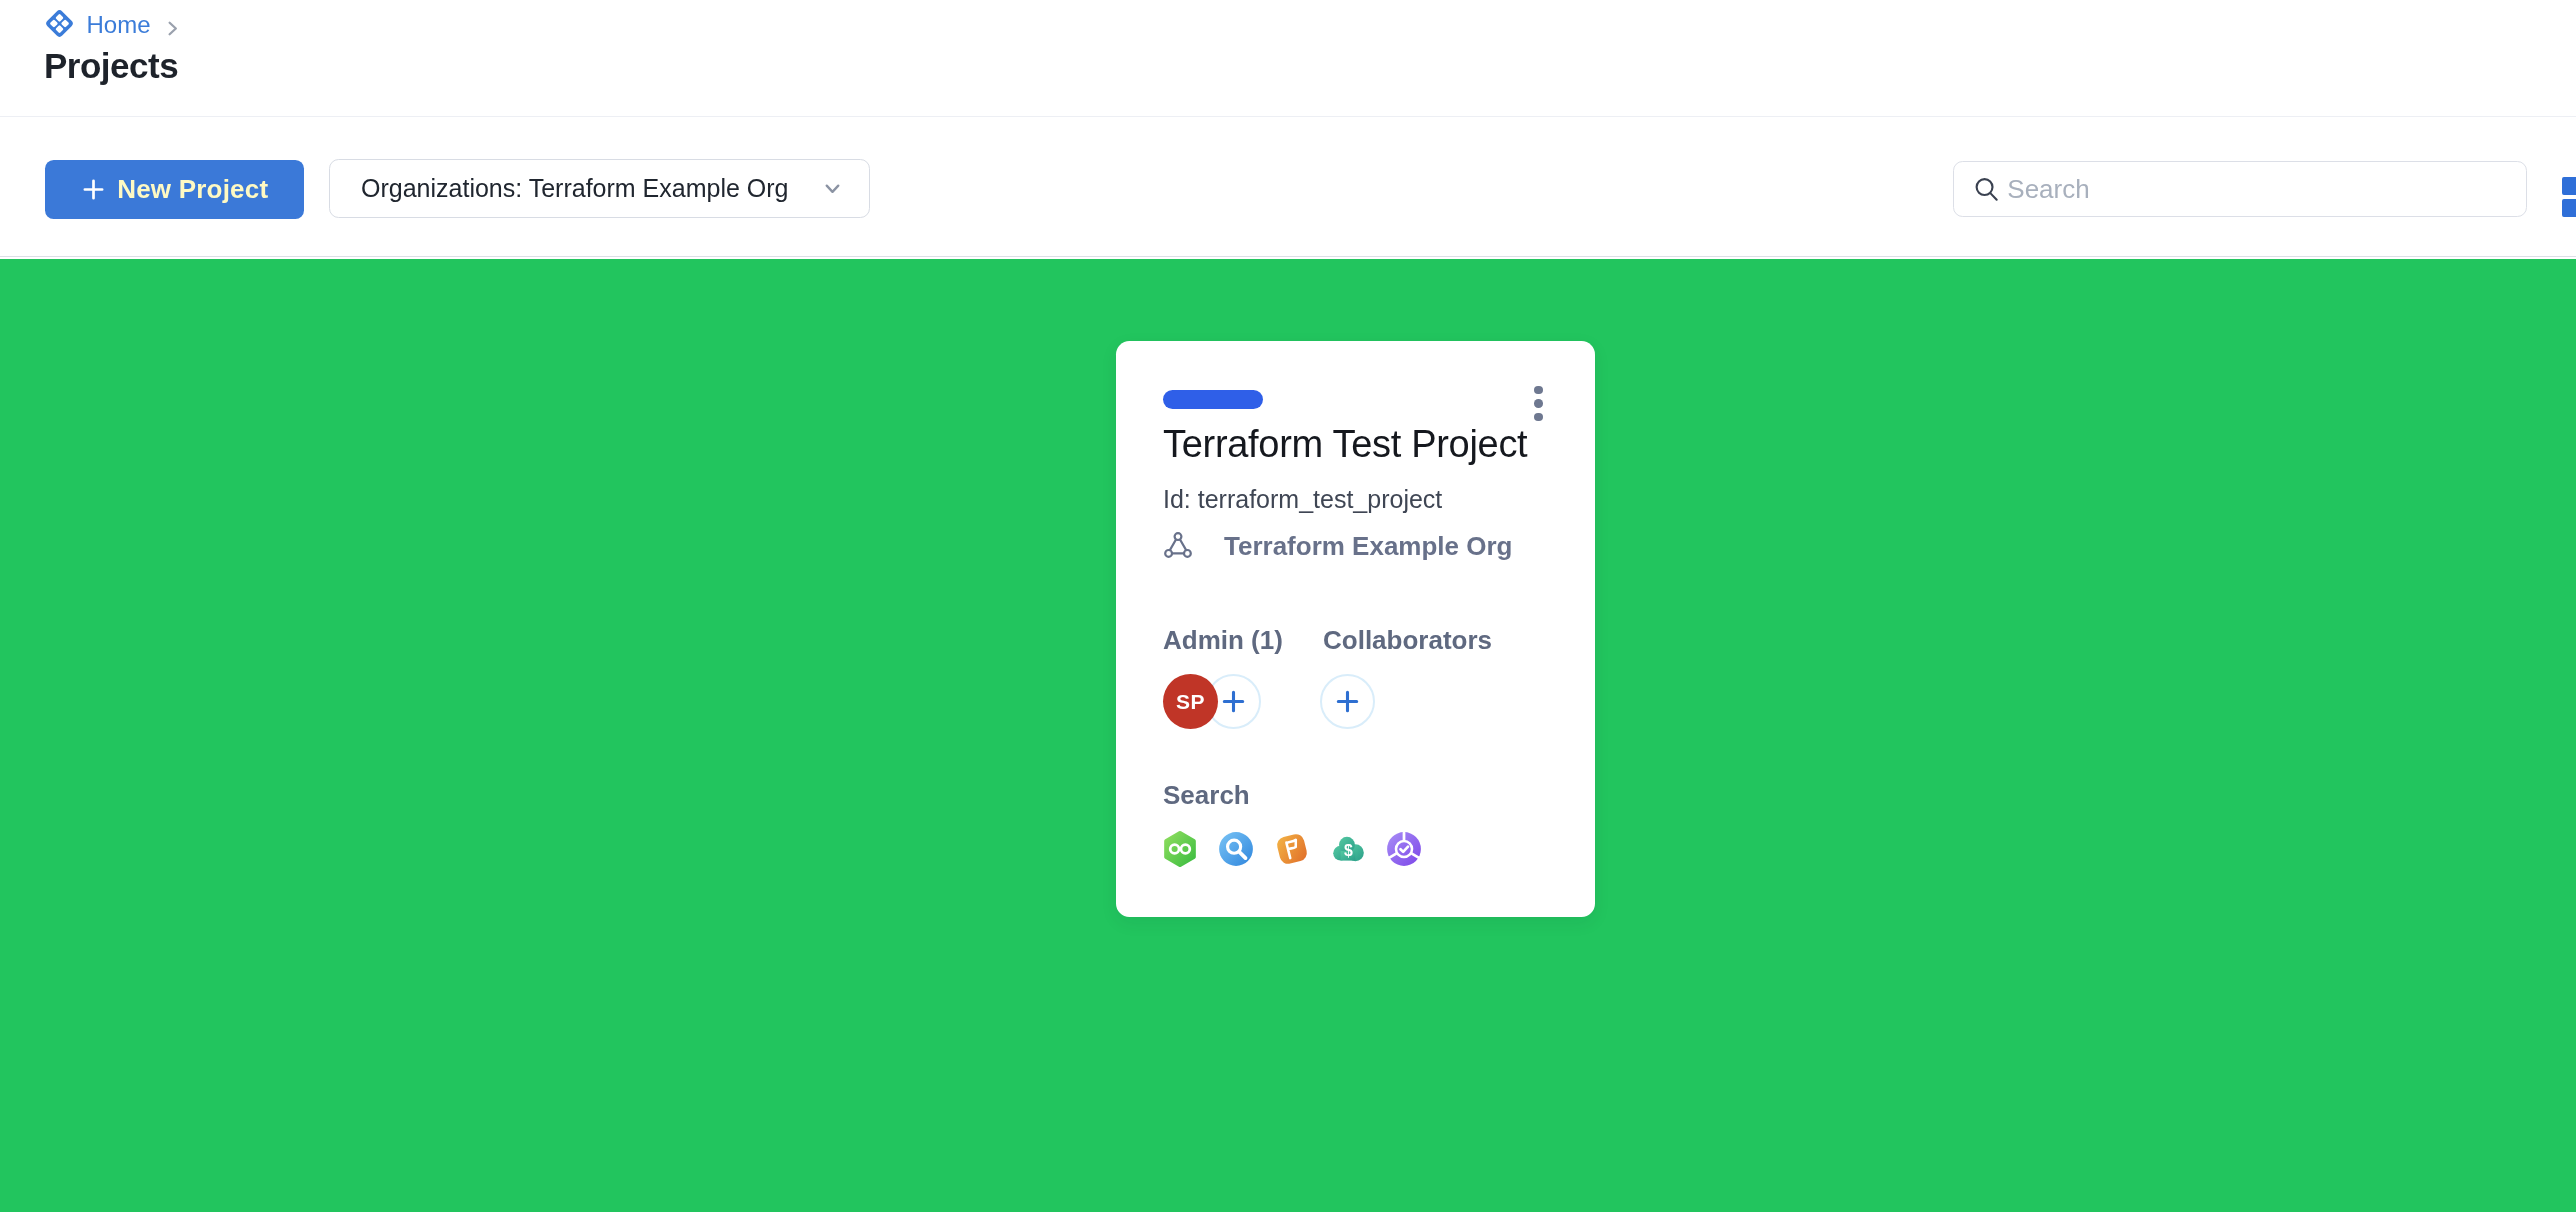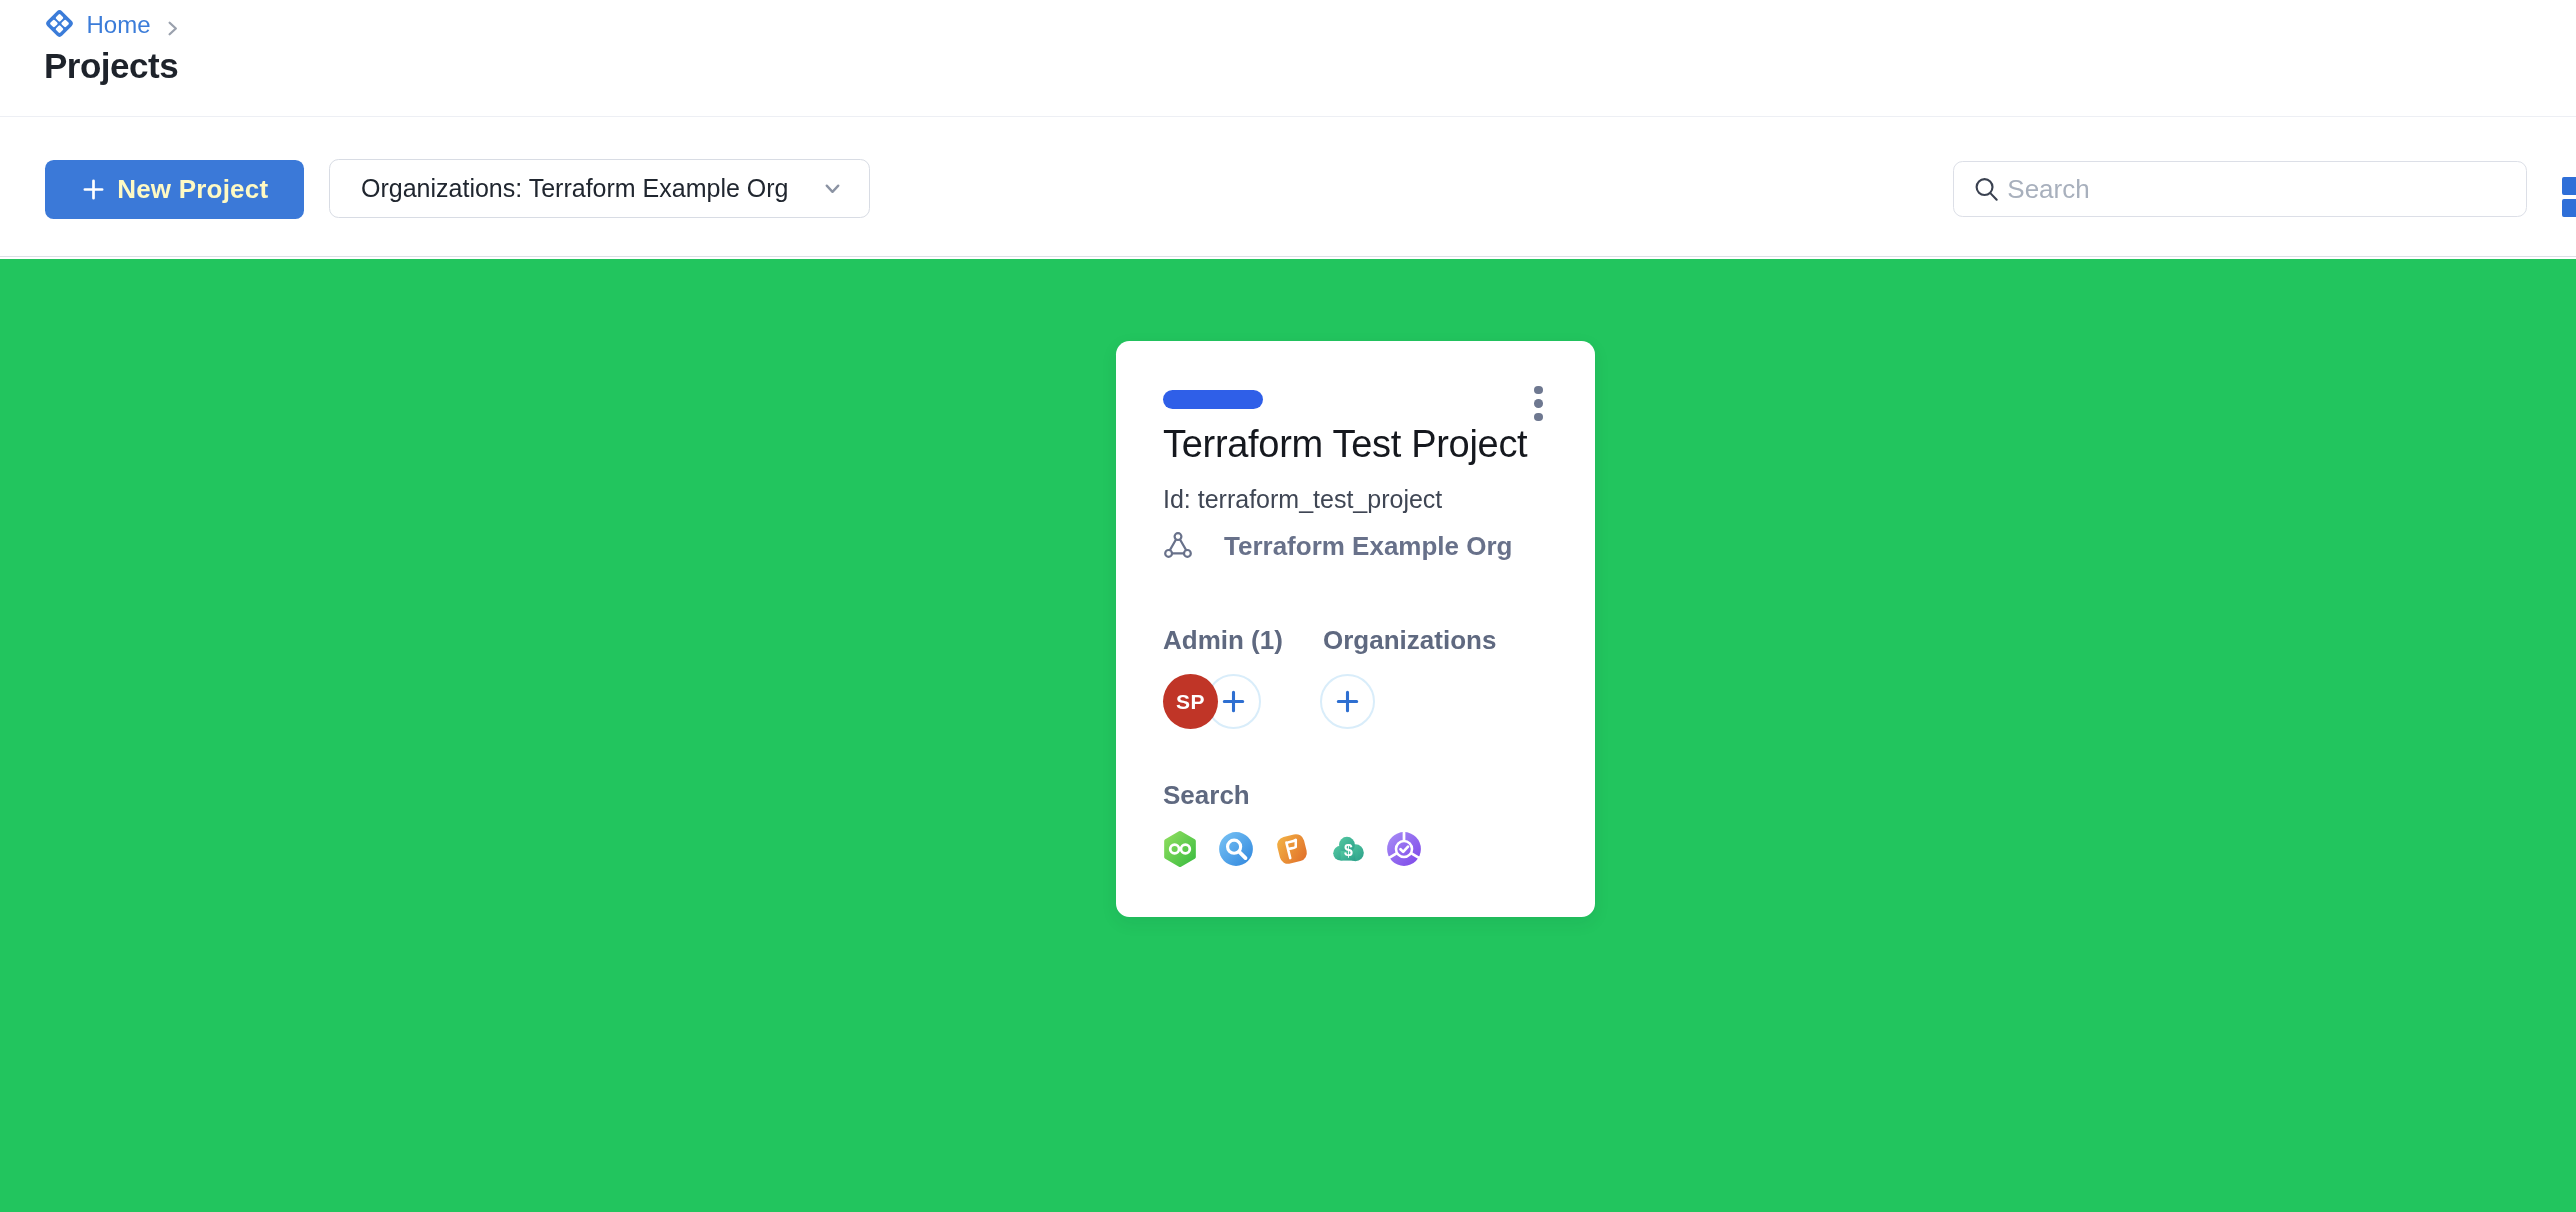--- a/index.html
+++ b/index.html
@@ -163,21 +163,21 @@
             <path d="M18 8 L8 25.4 H28 Z" stroke="#68718a" stroke-width="2.2" stroke-linejoin="round"></path>
             <circle cx="18" cy="8.6" r="3.4" fill="#ffffff" stroke="#68718a" stroke-width="2.2"></circle>
             <circle cx="8.6" cy="25.4" r="3.4" fill="#ffffff" stroke="#68718a" stroke-width="2.2"></circle>
             <circle cx="27.4" cy="25.4" r="3.4" fill="#ffffff" stroke="#68718a" stroke-width="2.2"></circle>
           </svg>
         </span>
         <span class="org-name">Terraform Example Org</span>
       </div>
 
       <div class="sec-label lab-admin">Admin (1)</div>
-      <div class="sec-label lab-collab">Organizations</div>
+      <div class="sec-label lab-collab">Collaborators</div>
 
       <div class="avatar avatar-sp">SP</div>
 
       <button class="add-circle add-admin">
         <span class="icon">
           <svg width="29" height="29" viewBox="0 0 30 30">
             <path d="M15 5.5 V24.5 M5.5 15 H24.5" stroke="#2e6fd1" stroke-width="3.2" stroke-linecap="round"></path>
           </svg>
         </span>
       </button>

